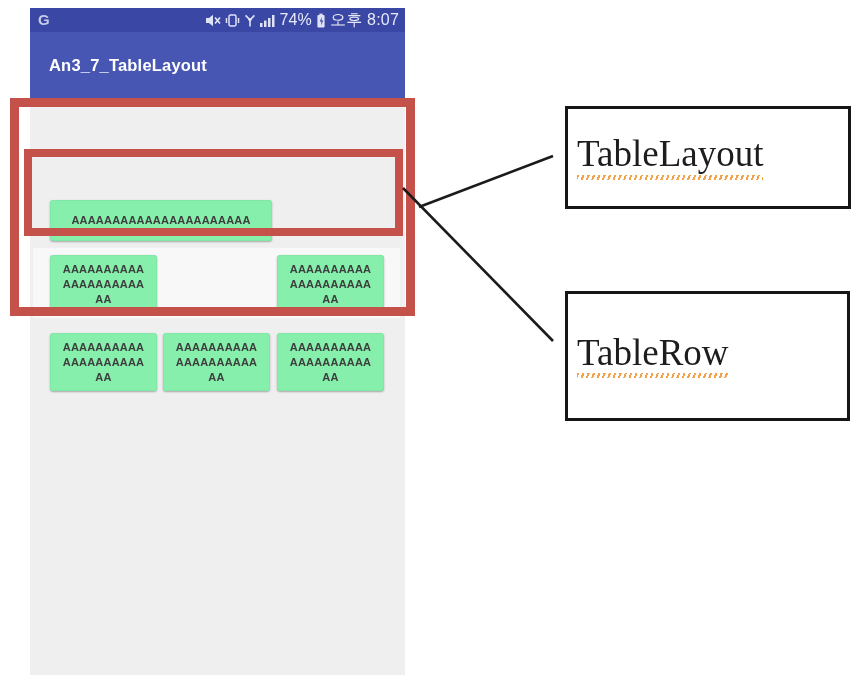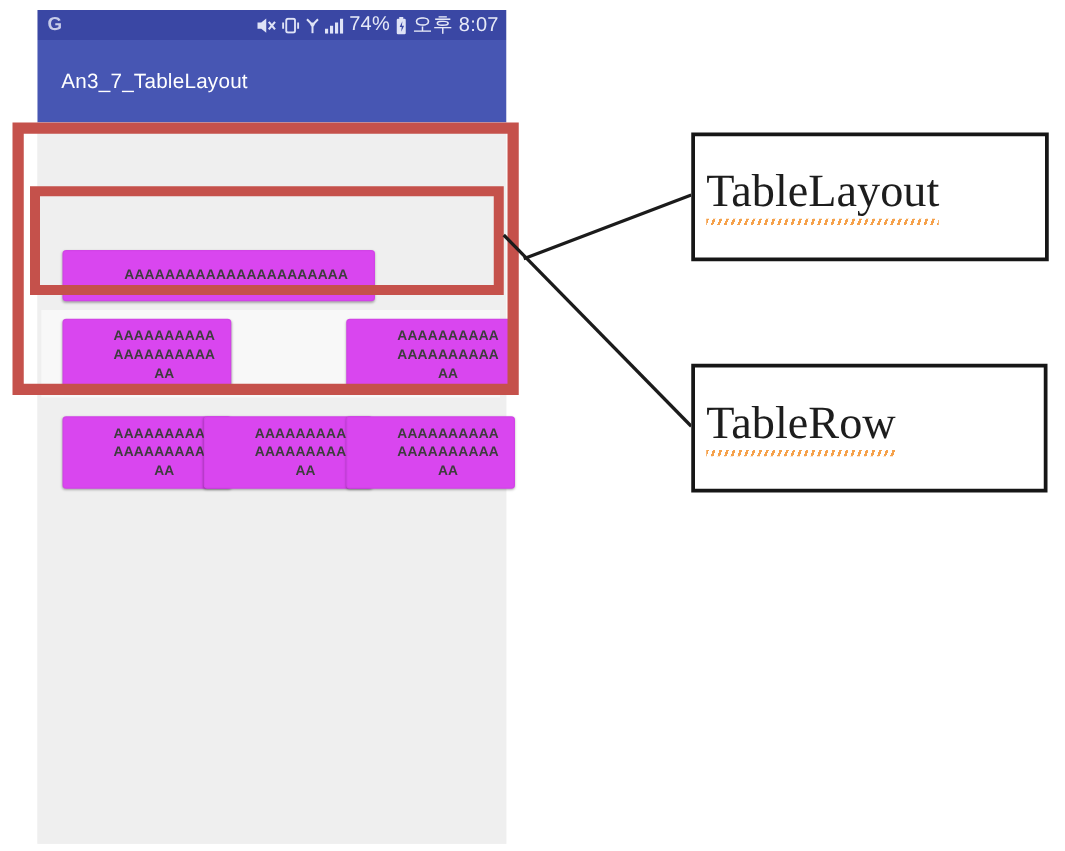--- a/index.html
+++ b/index.html
@@ -9,50 +9,50 @@
   
   .phone{position:absolute;left:30px;top:8px;width:375px;height:667px;background:#efefef;}
   .status-bar{position:absolute;left:0;top:0;width:100%;height:24px;background:#3a47a4;
               display:flex;align-items:center;box-sizing:border-box;padding:0 6px;}
   .logo{color:#c7cce9;font-weight:bold;font-size:15px;line-height:24px;padding-left:2px;}
   .sb-right{margin-left:auto;display:flex;align-items:center;gap:4px;}
   .sb-ico{display:flex;align-items:center;}
   .sb-txt{color:#e6e9f7;font-size:16px;letter-spacing:.2px;}
   .app-bar{position:absolute;left:0;top:24px;width:100%;height:66px;background:#4756b3;
            display:flex;align-items:center;box-sizing:border-box;padding-left:19px;}
-  .app-title{color:#ffffff;font-size:16.5px;font-weight:normal;letter-spacing:.2px;}
+  .app-title{color:#ffffff;font-size:16.5px;font-weight:bold;letter-spacing:.2px;}
   .content{position:absolute;left:0;top:90px;width:100%;height:577px;background:#efefef;}
 
   .row2-band{position:absolute;left:3px;top:150px;width:367px;height:70px;background:#f8f8f8;}
 
-  .abtn{position:absolute;background:#d946ef;border-radius:3px;
+  .abtn{position:absolute;background:#86efac;border-radius:3px;
         box-shadow:0 1px 2px rgba(0,0,0,.30), inset 0 0 0 1px rgba(0,0,0,.03);
         display:flex;align-items:center;justify-content:center;text-align:center;
         color:#3d3d3d;font-weight:bold;font-size:11px;line-height:15px;
-        letter-spacing:.2px;white-space:pre-line;cursor:pointer;padding-left:28px;}
+        letter-spacing:.2px;white-space:pre-line;cursor:pointer;}
   .b-r1  {left:20px; top:102px;width:222px;height:41px;}
   .b-r2c1{left:20px; top:157px;width:107px;height:58px;}
   .b-r2c3{left:247px;top:157px;width:107px;height:58px;}
   .b-r3c1{left:20px; top:235px;width:107px;height:58px;}
   .b-r3c2{left:133px;top:235px;width:107px;height:58px;}
   .b-r3c3{left:247px;top:235px;width:107px;height:58px;}
 
   
   .hl-rect{position:absolute;box-sizing:border-box;background:transparent;}
   .hl-outer{left:10px;top:98px;width:405px;height:218px;border:9px solid #c5514b;}
   .hl-inner{left:24px;top:149px;width:379px;height:87px;border:8px solid #c5514b;}
 
   
   .lines{position:absolute;left:0;top:0;width:852px;height:681px;pointer-events:none;}
 
   
   .callout{position:absolute;box-sizing:border-box;background:#ffffff;border:3px solid #161616;
-           display:flex;align-items:center;padding-left:9px;}
+           display:flex;align-items:center;padding-left:9px;margin-left:12px;}
   .callout-1{left:553px;top:106px;width:286px;height:103px;}
-  .callout-2{left:553px;top:291px;width:285px;height:103px;}
+  .callout-2{left:553px;top:291px;width:285px;height:130px;}
   .callout-text{display:inline-block;font-family:"Liberation Serif","DejaVu Serif",serif;
                 font-size:37px;color:#1d1d1d;line-height:1.05;}
   .callout-text::after{content:"";display:block;height:5px;margin-top:1px;
       background:repeating-linear-gradient(110deg,#f5a14b 0,#f5a14b 2px,transparent 2px,transparent 5px);}
 </style>
 </head>
 <body>
 
 <div class="canvas">
 

